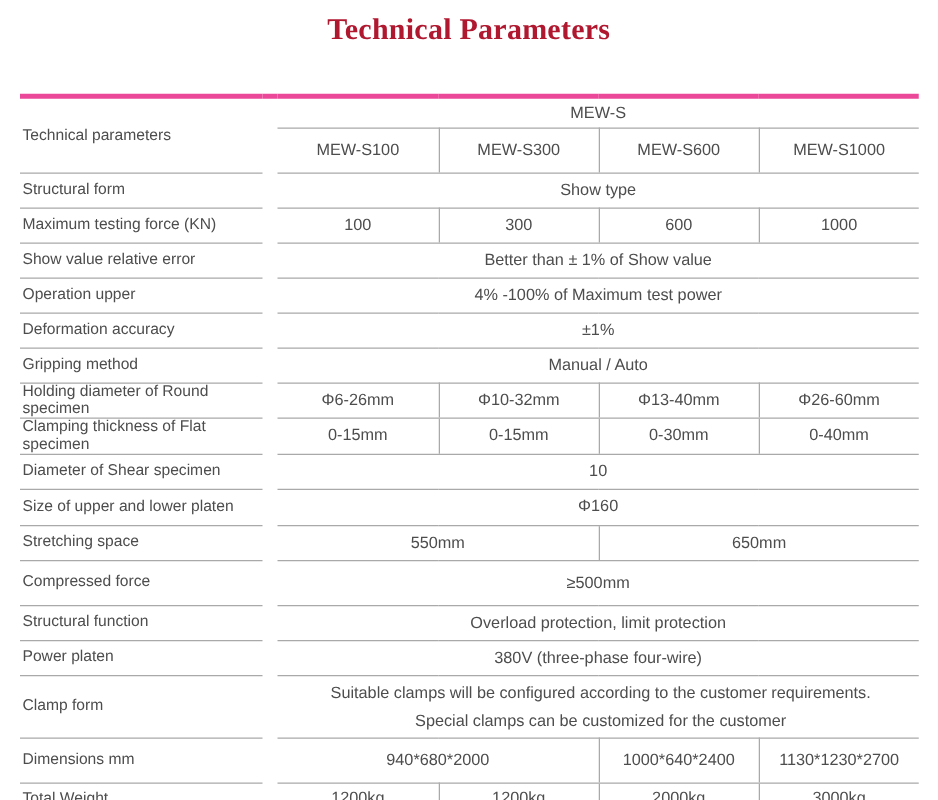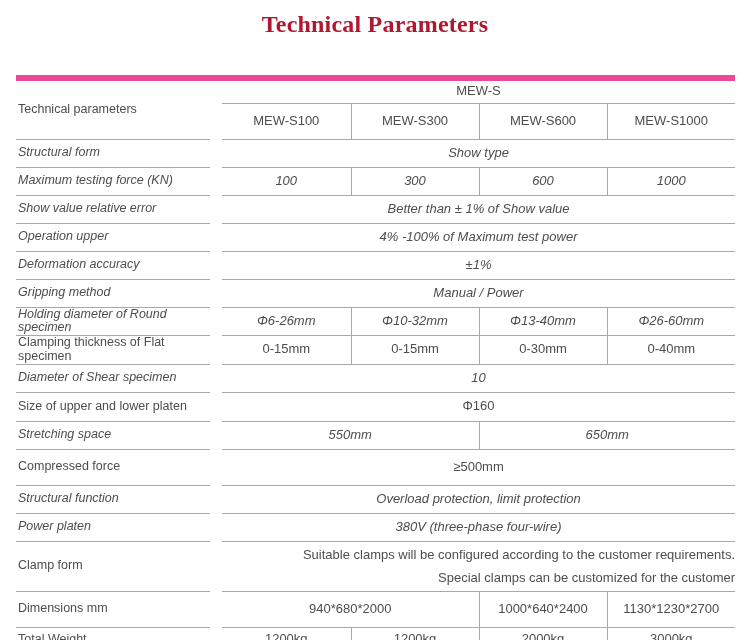--- a/index.html
+++ b/index.html
@@ -35,37 +35,37 @@
     color: #4d4d4d;
   }
   .spec-table td {
     padding: 0;
     border-bottom: 1px solid #a9a9a9;
     text-align: center;
     vertical-align: middle;
     line-height: 1.15;
     overflow: hidden;
   }
-  .spec-table tr.rt > td { border-top: 6px solid #ec4899; }
+  .spec-table tr.rt > td { border-top: 4px solid #ec4899; }
   .spec-table td.gap { border: none; }
   .spec-table td.lbl {
     text-align: left;
     padding-left: 2px;
     font-size: 12.5px;
     line-height: 1.08;
   }
   .spec-table td.vl { border-left: 1px solid #a9a9a9; margin-left: 36px; }
   .spec-table td.left-val {
-    text-align: right;
+    text-align: center;
     padding-left: 4px;
   }
   .spec-table td.left-val div { line-height: 23px; }
   tr.h25 { height: 25px; }
   tr.h27 { height: 36px; }
-  tr.h28 { height: 28px; font-style: italic; }
+  tr.h28 { height: 28px; }
   tr.h29 { height: 29px; }
   tr.h50 { height: 50px; margin-left: 23px; }
 </style>
 </head>
 <body>
 
 <h1 class="page-title" style="color: rgb(176, 24, 48);">Technical Parameters</h1>
 
 <table class="spec-table">
   <colgroup>
@@ -119,21 +119,21 @@
 
   <tr class="h28">
     <td class="lbl">Deformation accuracy</td>
     <td class="gap"></td>
     <td colspan="4">±1%</td>
   </tr>
 
   <tr class="h28">
     <td class="lbl">Gripping method</td>
     <td class="gap"></td>
-    <td colspan="4">Manual / Power</td>
+    <td colspan="4">Manual / Auto</td>
   </tr>
 
   <tr class="h28">
     <td class="lbl">Holding diameter of Round specimen</td>
     <td class="gap"></td>
     <td>Φ6-26mm</td>
     <td class="vl">Φ10-32mm</td>
     <td class="vl">Φ13-40mm</td>
     <td class="vl">Φ26-60mm</td>
   </tr>

